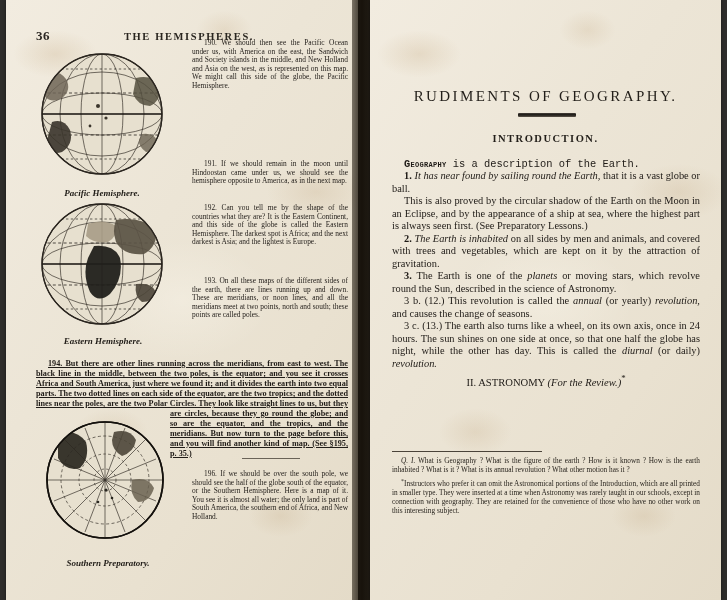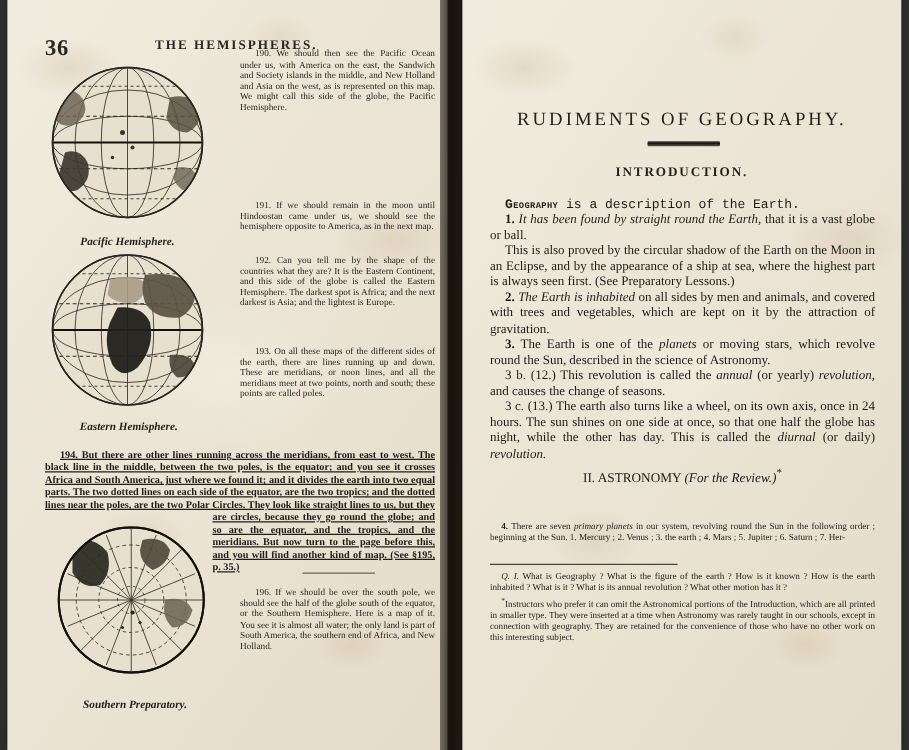--- a/index.html
+++ b/index.html
@@ -40,21 +40,21 @@
   .gutter-shadow {
     position: absolute;
     top: 0; left: 352px; width: 22px; height: 600px;
     background: linear-gradient(90deg, rgba(30,22,10,.55), rgba(20,14,6,.85) 45%, rgba(30,22,10,.55));
   }
   .pg { position: absolute; }
 
   
   .folio {
     left: 30px; top: 28px;
-    font-size: 18px; font-weight: bold; letter-spacing: .5px;
+    font-size: 13px; font-weight: bold; letter-spacing: .5px;
     color: #2a2622;
   }
   .running-head {
     left: 118px; top: 31px;
     font-size: 10.5px; font-weight: bold; letter-spacing: 1.6px;
     color: #29251f;
   }
   .para {
     color: #201c18;
     text-align: justify;
@@ -265,21 +265,21 @@
     <div class="pg title-rule"></div>
     <div class="pg section-title">INTRODUCTION.</div>
 
     <div class="pg body-right" style="top:158px;">
       <p class="ind" style="margin:0;font-family:Liberation Mono, monospace;">
         <span class="sc">Geography</span>
         <span>is a description of the Earth.</span>
       </p>
       <p class="ind" style="margin:0;">
         <b>1.</b>
-        <i>It has been found by straight round the Earth,</i>
+        <i>It has near found by sailing round the Earth,</i>
         <span>that it is a vast globe or ball.</span>
       </p>
       <p class="ind" style="margin:0;">
         <span>This is also proved by the circular shadow of the Earth on the Moon in an Eclipse, and by the appearance of a ship at sea, where the highest part is always seen first. (See Preparatory Lessons.)</span>
       </p>
       <p class="ind" style="margin:0;">
         <b>2.</b>
         <i>The Earth is inhabited</i>
         <span>on all sides by men and animals, and covered with trees and vegetables, which are kept on it by the attraction of gravitation.</span>
       </p>
@@ -303,26 +303,20 @@
         <i>diurnal</i>
         <span>(or daily)</span>
         <i>revolution.</i>
       </p>
       <p class="subhead-center">
         <span>II. ASTRONOMY</span>
         <i>(For the Review.)</i><sup>*</sup>
       </p>
     </div>
 
-    <div class="pg small-print ind-s" style="top:417px;">
-      <b>4.</b>
-      <span>There are seven</span>
-      <i>primary planets</i>
-      <span>in our system, revolving round the Sun in the following order ; beginning at the Sun.   1. Mercury ; 2. Venus ; 3. the earth ;  4. Mars ;  5. Jupiter ;  6. Saturn ;  7. Her-</span>
-    </div>
 
     <div class="pg footnote-rule" style="top:451px;"></div>
 
     <div class="pg small-print ind-s" style="top:457px;">
       <i>Q. I.</i>
       <span>What is Geography ?   What is the figure of the earth ?   How is it known ?   How is the earth inhabited ?   What is it ?   What is its annual revolution ?   What other motion has it ?</span>
     </div>
 
     <div class="pg small-print ind-s" style="top:478px;">
       <sup>*</sup><span>Instructors who prefer it can omit the Astronomical portions of the Introduction, which are all printed in smaller type.   They were inserted at a time when Astronomy was rarely taught in our schools, except in connection with geography.   They are retained for the convenience of those who have no other work on this interesting subject.</span>

